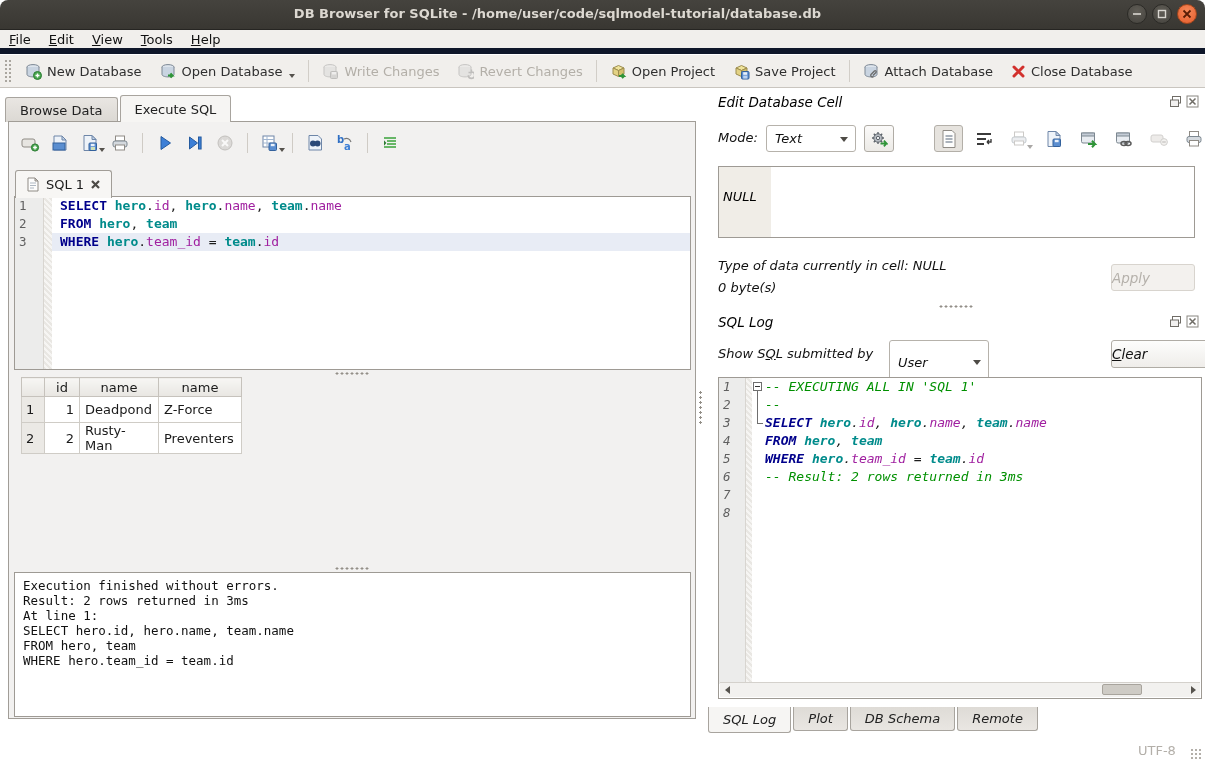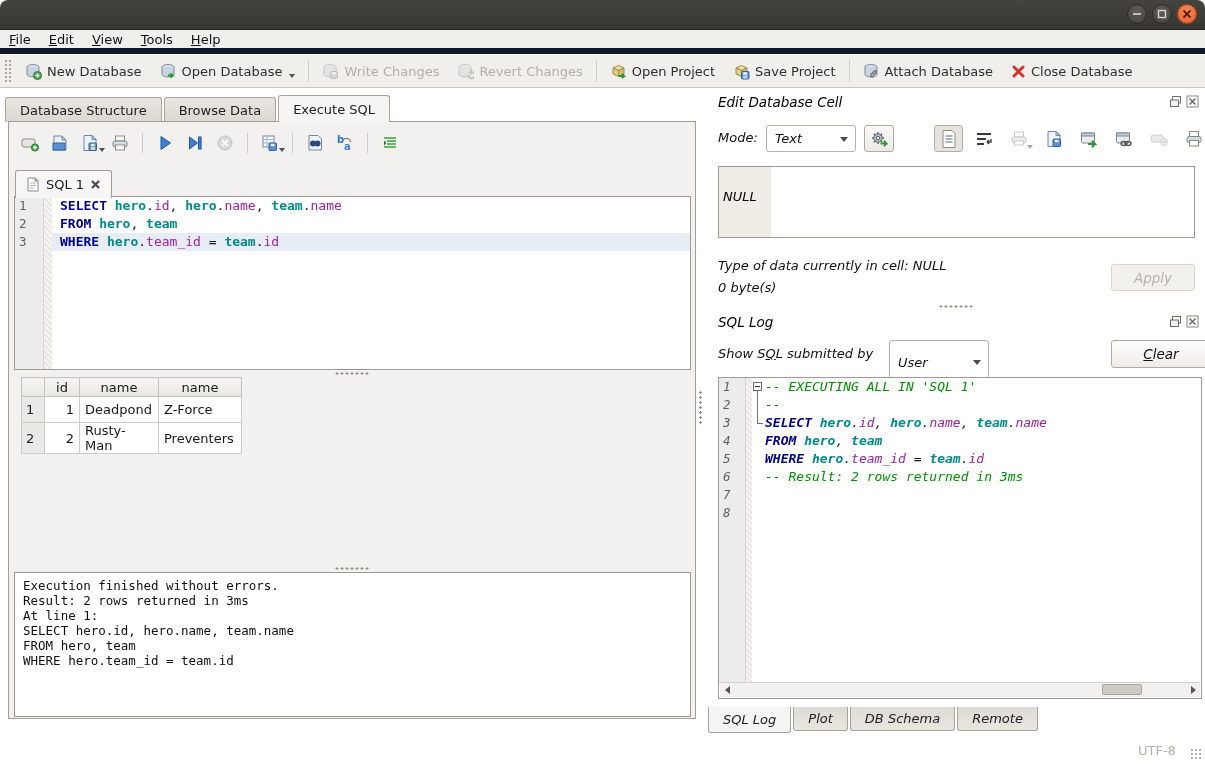--- a/index.html
+++ b/index.html
@@ -77,21 +77,21 @@
 
   
   .right-panel{left:706px;top:92px;width:499px;height:642px;font-style:italic;}
   .dock-title{position:absolute;left:12px;font-size:13.5px;color:#000;}
   .dock-icons{position:absolute;right:6px;display:flex;gap:4px;}
   .dock-ic{width:13px;height:13px;position:relative;}
 
   .label{color:#111;}
   .combo{position:absolute;background:#fff;border:1px solid #b6b2ab;border-radius:3px;box-sizing:border-box;display:flex;align-items:center;padding:0 8px;color:#111;}
   .combo .arrow{position:absolute;right:7px;top:50%;margin-top:-2px;width:0;height:0;border-left:4px solid transparent;border-right:4px solid transparent;border-top:5px solid #4e4b46;}
-  .btn{position:absolute;border:1px solid #b0aca5;border-radius:3px;background:linear-gradient(#fdfdfc,#efedea);display:flex;align-items:center;justify-content:center;color:#111;box-sizing:border-box;}
+  .btn{position:absolute;border:1px solid #b0aca5;border-radius:3px;background:linear-gradient(#fdfdfc,#efedea);display:flex;align-items:center;justify-content:flex-start;color:#111;box-sizing:border-box;}
   .btn.disabled{background:#f3f1ee;border-color:#d8d4ce;color:#b5b1ab;}
   .btn u{text-decoration:underline;}
   .btn .nd{text-decoration:none;}
 
   .cell-iconrow{position:absolute;top:33px;display:flex;gap:6px;}
   .cell-slot{width:29px;height:27px;display:flex;align-items:center;justify-content:center;border-radius:3px;position:relative;}
   .cell-slot.pressed{background:#e6e3de;border:1px solid #b3afa8;box-sizing:border-box;}
   .gearbtn{position:absolute;left:158px;top:33px;width:30px;height:27px;border:1px solid #b0aca5;border-radius:3px;background:linear-gradient(#fbfaf9,#eceae6);display:flex;align-items:center;justify-content:center;box-sizing:border-box;}
 
   .cell-editor{position:absolute;left:12px;top:74px;width:477px;height:72px;background:#fff;border:1px solid #9e9a94;box-sizing:border-box;}
@@ -126,20 +126,21 @@
   .btab.active{height:26px;line-height:26px;background:#f6f5f3;}
 
   
   .status-enc{left:1138px;top:743px;color:#b3afa9;font-size:13px;}
   .grip{left:1190px;top:748px;width:12px;height:12px;background-image:radial-gradient(circle,#b3afa9 1px,transparent 1.3px);background-size:4px 4px;}
 </style>
 </head>
 <body>
 
 <div class="abs titlebar">
+  <div class="title-text">DB Browser for SQLite - /home/user/code/sqlmodel-tutorial/database.db</div>
   <div class="winbtns">
     <div class="winbtn">
       <svg width="12" height="12">
           <line x1="2" y1="6" x2="10" y2="6" stroke="#d9d6d0" stroke-width="1.6"></line>
         </svg>
     </div>
     <div class="winbtn">
       <svg width="12" height="12">
           <rect x="2.5" y="2.5" width="7" height="7" fill="none" stroke="#d9d6d0" stroke-width="1.4"></rect>
         </svg>
@@ -242,21 +243,20 @@
 
   <div class="tb-btn">
     <svg width="15" height="15" viewBox="0 0 15 15">
       <path d="M3 3 L12 12 M12 3 L3 12" stroke="#d2312d" stroke-width="3" stroke-linecap="round"></path>
     </svg>
     <span>Close Database</span>
   </div>
 </div>
 
 <div class="abs main-tabs">
-  <div class="main-tab">Database Structure</div>
   <div class="main-tab">Browse Data</div>
   <div class="main-tab active">Execute SQL</div>
 </div>
 
 <div class="abs left-frame" style="position:absolute;">
 
   <div class="sqlbar">
     <div class="icon20">
       <svg width="20" height="20" viewBox="0 0 20 20">
           <rect x="2" y="6" width="13" height="8" rx="2" fill="#e7e5e1" stroke="#8f8b85"></rect>

